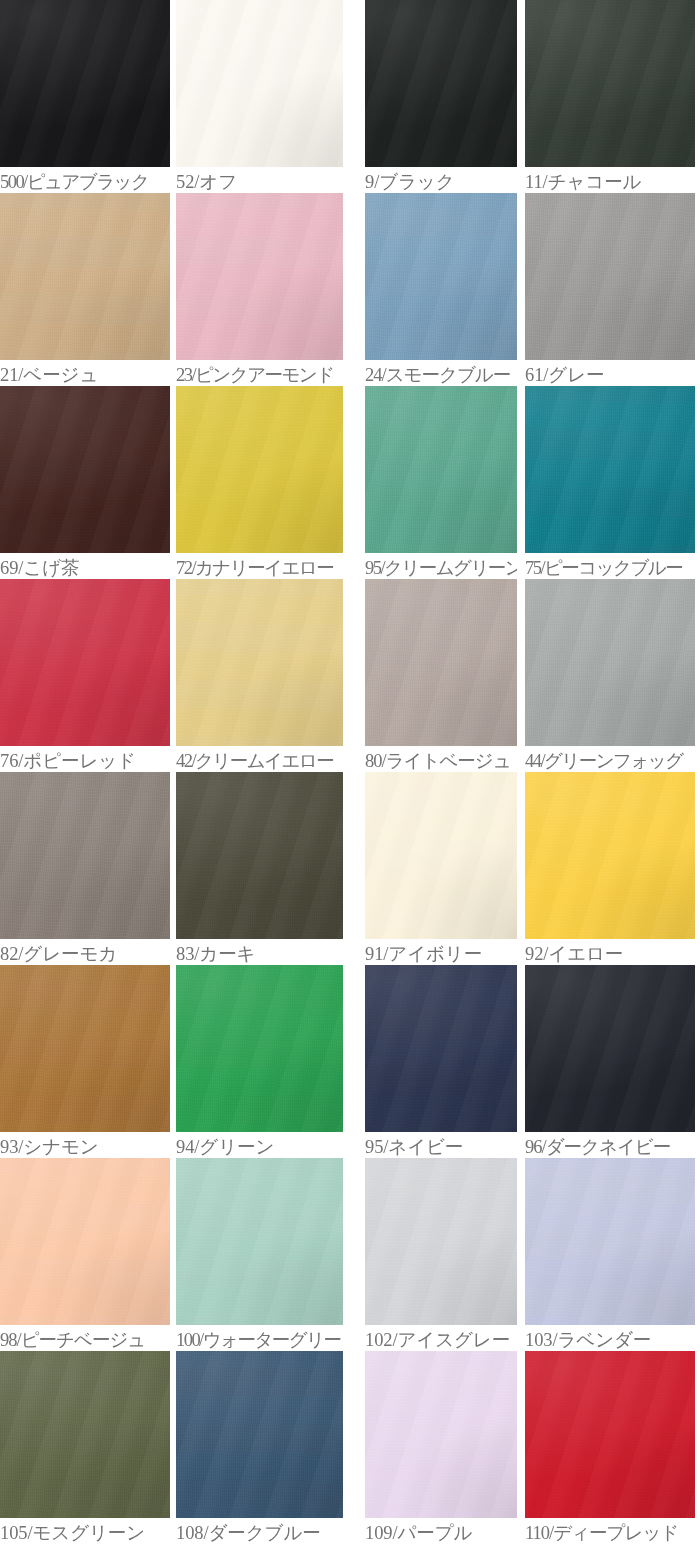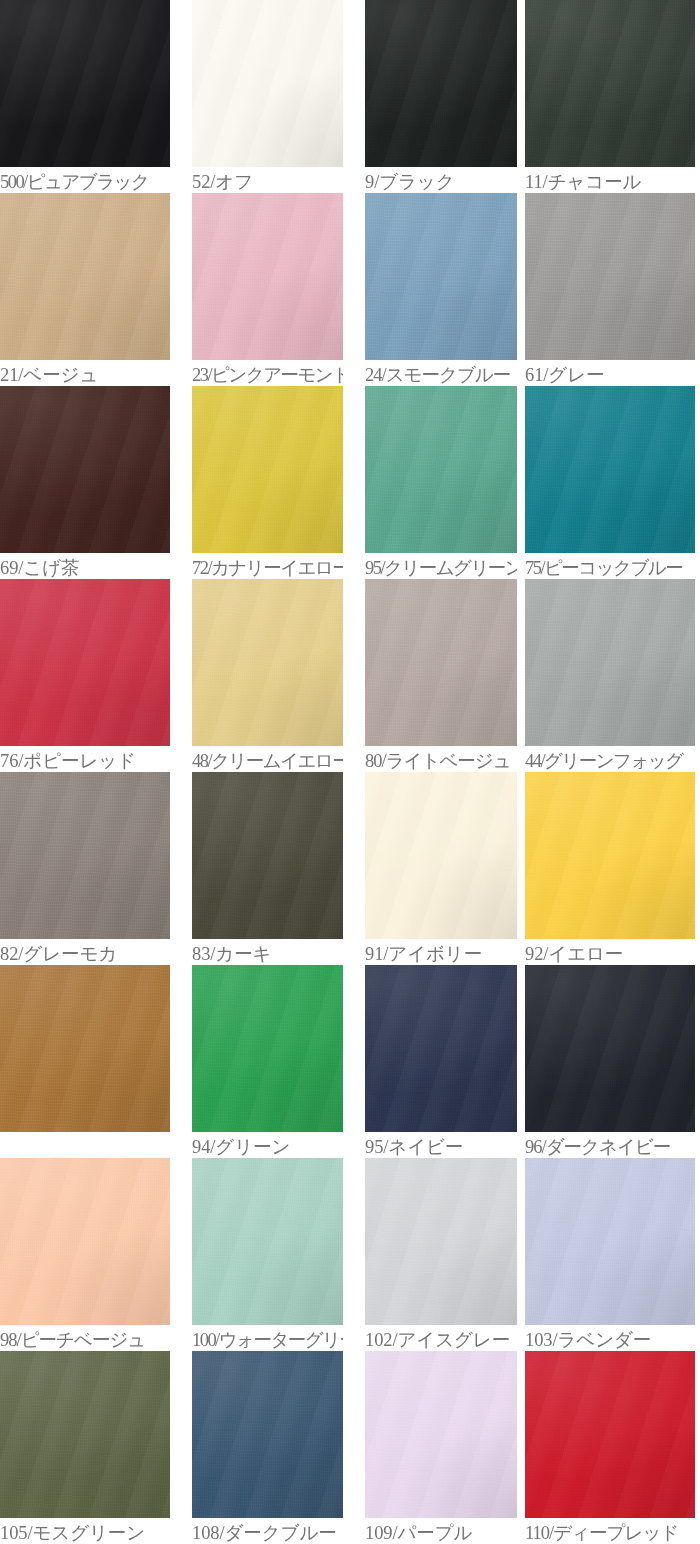--- a/index.html
+++ b/index.html
@@ -18,21 +18,21 @@
     grid-template-columns: 170px 167px 168px 172px;
     column-gap: 6px;
     grid-auto-rows: 193px;
     width: 700px;
   }
   
   .cell {
     position: relative;
     overflow: hidden;
   }
-  .cell.c2 { margin-left: 16px; }
+  .cell.c2 { margin-left: 0px; }
   .cell.c3 { margin-left: 16px; }
   .cell.c4 { margin-left: 2px; }
 
   .swatch {
     position: relative;
     height: 167px;
     width: 100%;
     overflow: hidden;
   }
   .swatch .base {
@@ -201,21 +201,21 @@
       </div>
       <div class="label">76/ポピーレッド</div>
     </div>
     <div class="cell c2">
       <div class="swatch">
         <div class="base" style="background: rgb(229, 207, 140);"></div>
         <div class="weave"></div>
         <div class="drape"></div>
         <div class="sheen"></div>
       </div>
-      <div class="label tight">48/クリームイエロー</div>
+      <div class="label tight">42/クリームイエロー</div>
     </div>
     <div class="cell c3">
       <div class="swatch">
         <div class="base" style="background: rgb(181, 168, 162);"></div>
         <div class="weave"></div>
         <div class="drape"></div>
         <div class="sheen"></div>
       </div>
       <div class="label tighter">80/ライトベージュ</div>
     </div>
@@ -264,20 +264,21 @@
       </div>
       <div class="label">92/イエロー</div>
     </div>
     <div class="cell c1">
       <div class="swatch">
         <div class="base" style="background: rgb(169, 117, 58);"></div>
         <div class="weave"></div>
         <div class="drape"></div>
         <div class="sheen"></div>
       </div>
+      <div class="label">93/シナモン</div>
     </div>
     <div class="cell c2">
       <div class="swatch">
         <div class="base" style="background: rgb(43, 161, 82);"></div>
         <div class="weave"></div>
         <div class="drape"></div>
         <div class="sheen"></div>
       </div>
       <div class="label">94/グリーン</div>
     </div>

